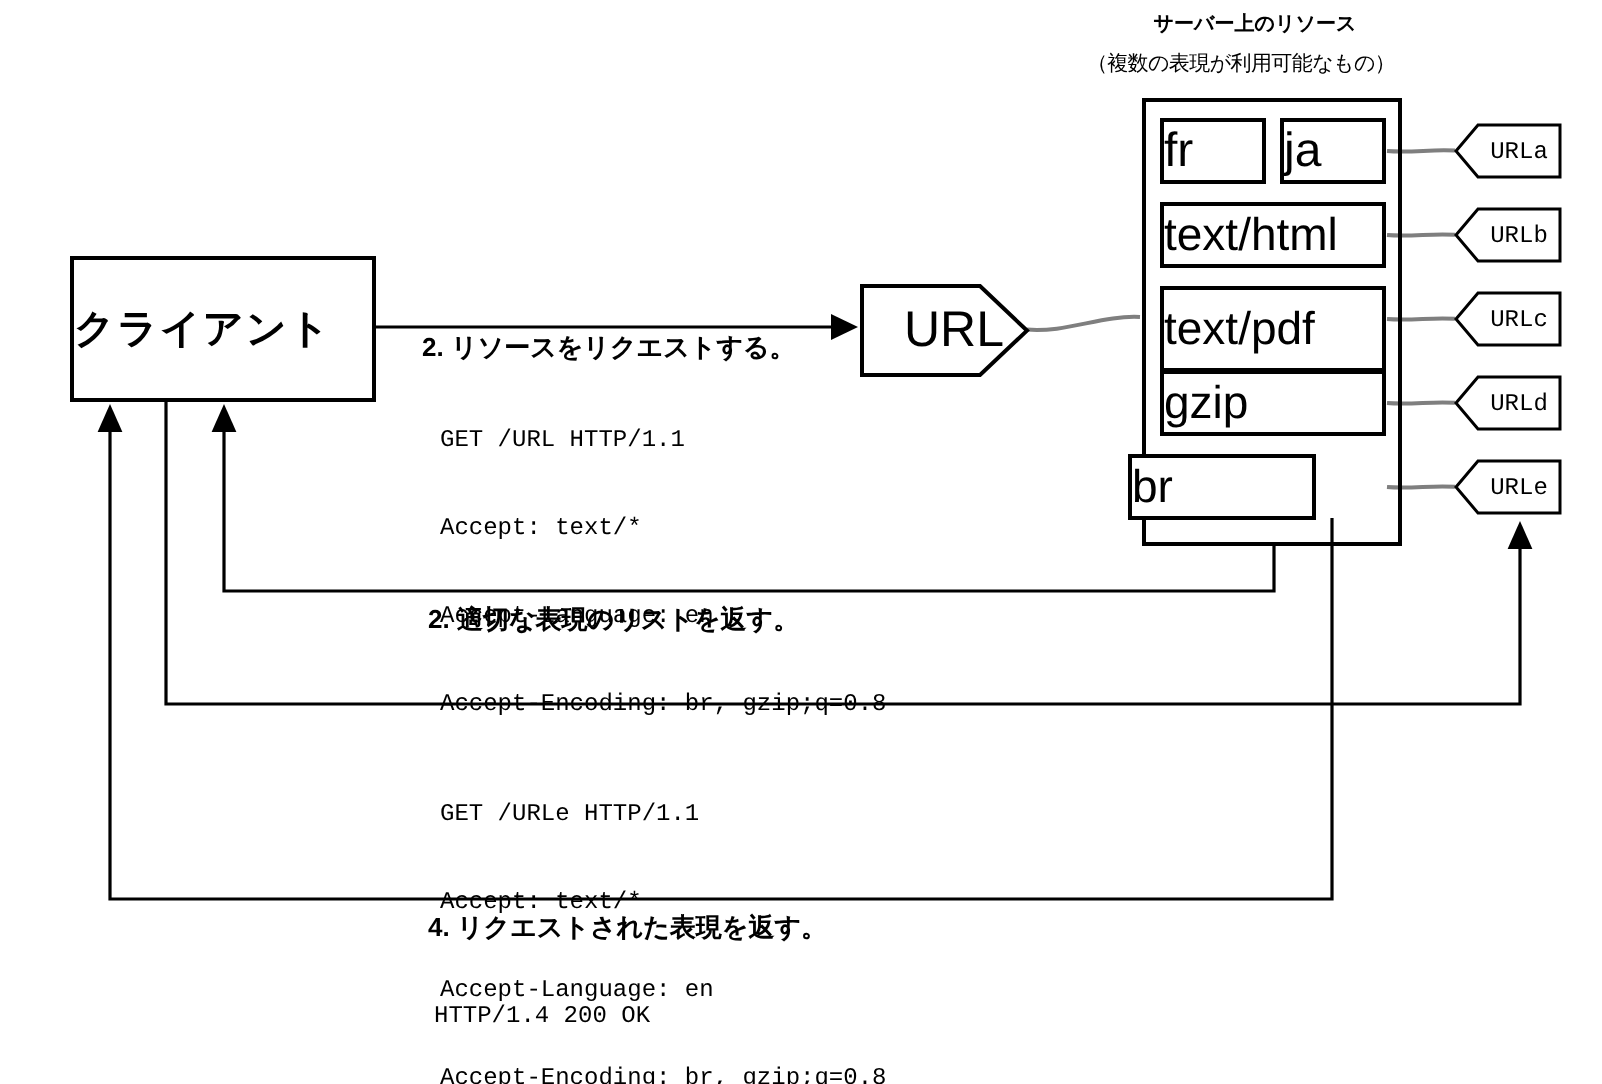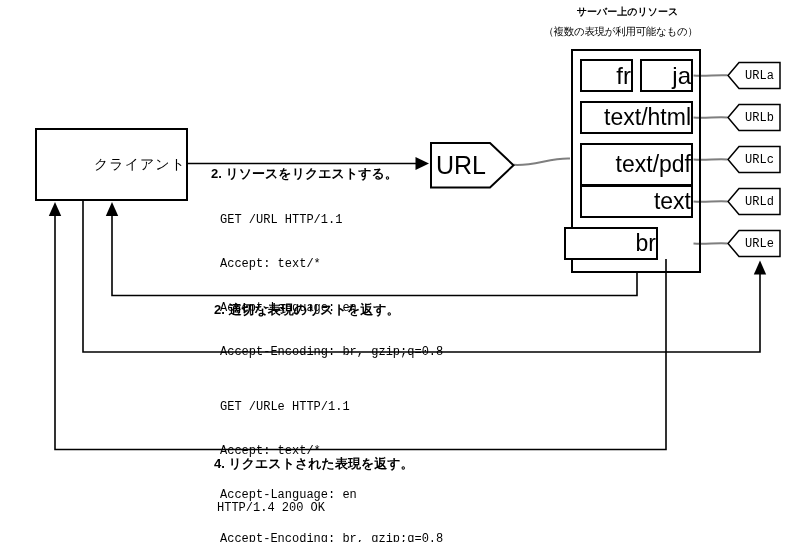--- a/index.html
+++ b/index.html
@@ -4,24 +4,24 @@
 <style>
   html,body{margin:0;padding:0;background:#fff;}
   #stage{
     position:relative;width:801px;height:542px;background:#fff;overflow:hidden;
     font-family:"Liberation Sans",sans-serif;color:#000;
   }
   #stage svg{position:absolute;left:0;top:0;}
   .abs{position:absolute;}
   .box{
     position:absolute;border:2px solid #000;background:#fff;
-    display:flex;align-items:center;justify-content:flex-end;box-sizing:border-box;
+    display:flex;align-items:center;justify-content:flex-start;box-sizing:border-box;
   }
   .outer-box{position:absolute;border:2px solid #000;background:transparent;box-sizing:border-box;}
-  .client-label{font-size:14px;font-weight:normal;letter-spacing:1px;}
+  .client-label{font-size:20px;font-weight:bold;letter-spacing:1px;}
   .rep-label{font-size:23px;}
   .rep-label-sm{font-size:24px;}
   .server-title{font-size:10px;font-weight:bold;text-align:center;}
   .server-subtitle{font-size:10.5px;text-align:center;letter-spacing:-0.3px;}
   .url-big-label{font-size:25px;text-align:center;}
   .tag-label{
     font-family:"Liberation Mono",monospace;font-size:12px;text-align:center;
     height:16px;line-height:16px;
   }
   .msg-title{font-size:13px;font-weight:bold;white-space:nowrap;}
@@ -63,41 +63,41 @@
     <path d="M728 117.5 L739 104.5 H780 V130.5 H739 Z" fill="#fff" stroke="#000" stroke-width="1.5"></path>
     <path d="M728 159.5 L739 146.5 H780 V172.5 H739 Z" fill="#fff" stroke="#000" stroke-width="1.5"></path>
     <path d="M728 201.5 L739 188.5 H780 V214.5 H739 Z" fill="#fff" stroke="#000" stroke-width="1.5"></path>
     <path d="M728 243.5 L739 230.5 H780 V256.5 H739 Z" fill="#fff" stroke="#000" stroke-width="1.5"></path>
   </svg>
 
   <div class="box" style="left:35px;top:128px;width:153px;height:73px;">
     <span class="client-label">クライアント</span>
   </div>
 
-  <div class="abs url-big-label" style="left:431px;top:151px;width:60px;">URL</div>
+  <div class="abs url-big-label" style="left:431px;top:151px;width:60px;padding-left:16px;">URL</div>
 
   <div class="abs server-title" style="left:540px;top:5px;width:175px;">サーバー上のリソース</div>
   <div class="abs server-subtitle" style="left:518px;top:25px;width:205px;">（複数の表現が利用可能なもの）</div>
 
   <div class="outer-box" style="left:571px;top:49px;width:130px;height:224px;"></div>
 
   <div class="box" style="left:580px;top:59px;width:53px;height:33px;">
     <span class="rep-label-sm">fr</span>
   </div>
   <div class="box" style="left:580px;top:101px;width:113px;height:33px;">
     <span class="rep-label">text/html</span>
   </div>
   <div class="box" style="left:640px;top:59px;width:53px;height:33px;">
     <span class="rep-label-sm">ja</span>
   </div>
   <div class="box" style="left:580px;top:143px;width:113px;height:43px;">
     <span class="rep-label">text/pdf</span>
   </div>
   <div class="box" style="left:580px;top:185px;width:113px;height:33px;">
-    <span class="rep-label">text</span>
+    <span class="rep-label">gzip</span>
   </div>
   <div class="box" style="left:564px;top:227px;width:94px;height:33px;">
     <span class="rep-label">br</span>
   </div>
 
   <div class="abs tag-label" style="left:739px;top:67.5px;width:41px;">URLa</div>
   <div class="abs tag-label" style="left:739px;top:109.5px;width:41px;">URLb</div>
   <div class="abs tag-label" style="left:739px;top:151.5px;width:41px;">URLc</div>
   <div class="abs tag-label" style="left:739px;top:193.5px;width:41px;">URLd</div>
   <div class="abs tag-label" style="left:739px;top:235.5px;width:41px;">URLe</div>

